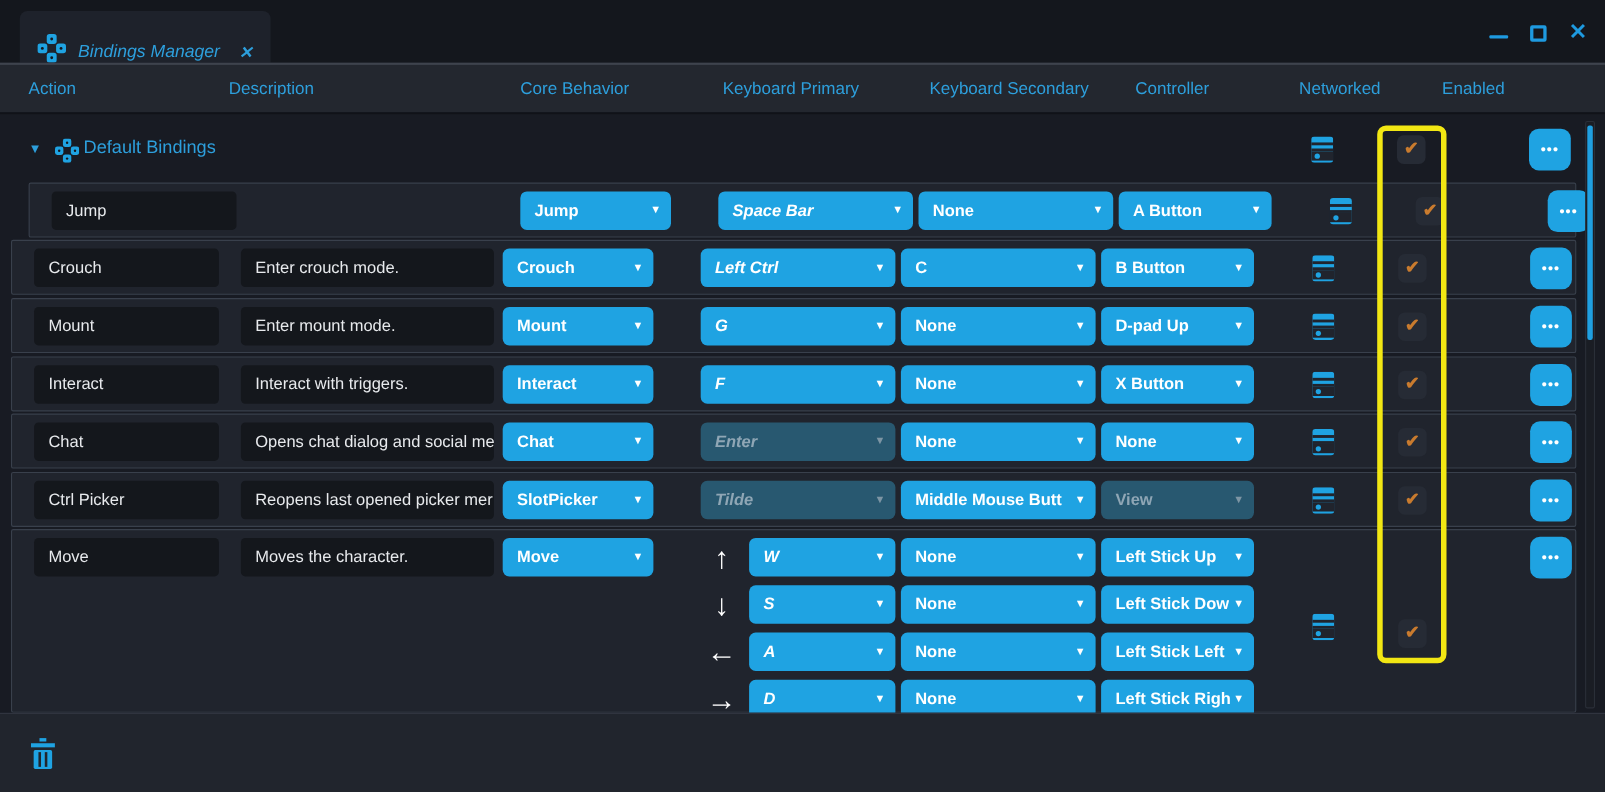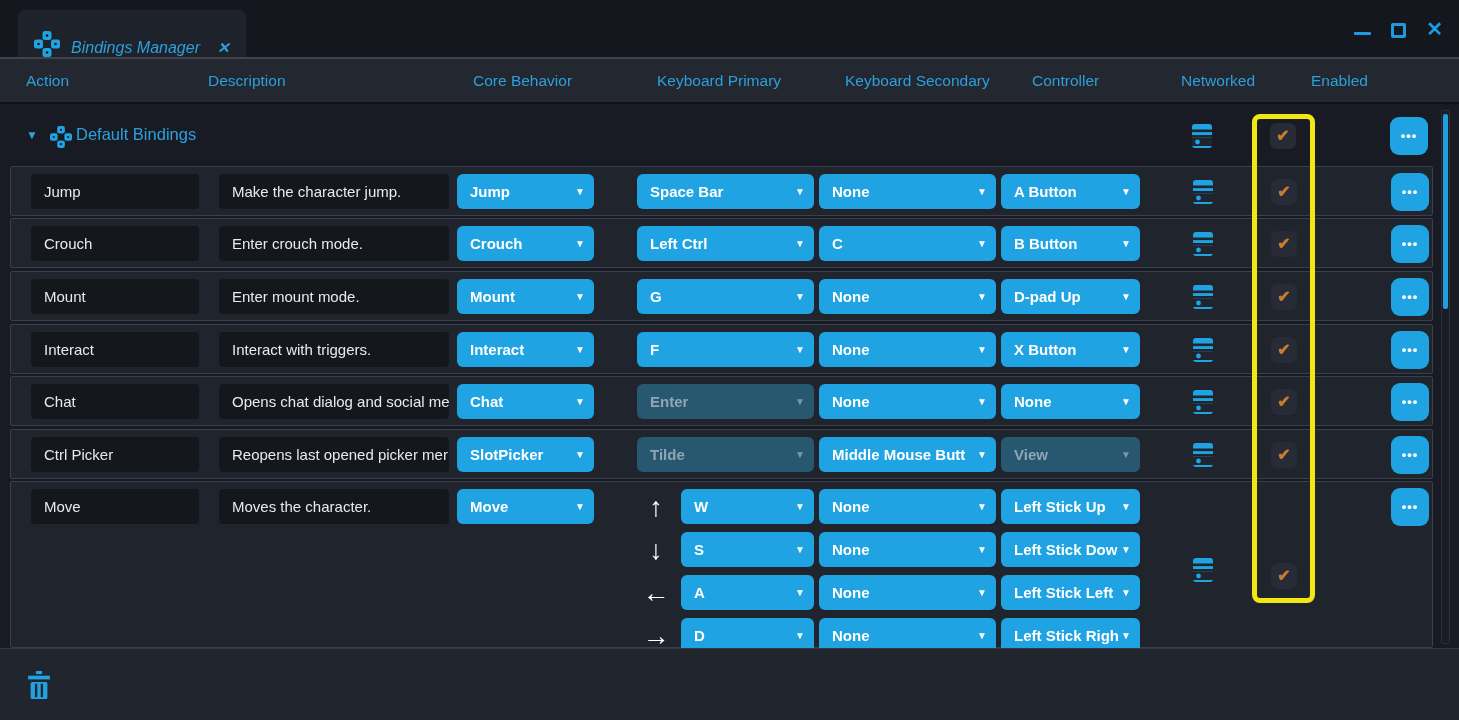--- a/index.html
+++ b/index.html
@@ -27,37 +27,37 @@
   
   .content { position:absolute; left:0; top:104px; width:1459px; height:544px; background:#181b23; overflow:hidden; }
 
   .grouprow { position:absolute; left:10px; right:26px; top:2px; height:60px; }
   .expander { position:absolute; left:16px; top:22px; color:#2d9fdc; font-size:12px; }
   .group-icon { position:absolute; left:40px; top:20px; }
   .group-label { position:absolute; left:66px; top:19px; color:#2d9fdc; font-size:16.5px;text-align:center; }
 
   .row { position:absolute; left:10px; right:26px; height:50px; background:#20242d;
          border:1px solid #39404c; border-radius:2px; }
-  .r0 { top:62px; } .r1 { top:114px; } .r2 { top:167px; } .r3 { top:220px; }
+  .r0 { top:62px;margin-left:16px; } .r1 { top:114px; } .r2 { top:167px; } .r3 { top:220px; }
   .r4 { top:272px; } .r5 { top:325px; } .rmove { top:377px; height:167px; }
 
   .field { position:absolute; top:7px; height:35px; background:#14171c; border-radius:4px;
            color:#e8eaed; font-size:15px; line-height:35px; padding:0 13px;
            white-space:nowrap; overflow:hidden; }
   .f-action { left:20px; width:168px; }
   .f-desc   { left:208px; width:230px; }
 
   .dd { position:absolute; top:7px; height:35px; background:#1fa3e2; border-radius:6px;
         color:#fff; font-size:15px; font-weight:bold; line-height:35px;
         padding:0 26px 0 13px; white-space:nowrap; overflow:hidden; cursor:pointer; }
   .dd .dd-arrow { position:absolute; right:9px; top:0; line-height:35px; font-size:10px; color:#fff; }
   .dd.disabled { background:#285870; color:#8fa6b5; }
   .dd.disabled .dd-arrow { color:#7d95a4; }
   .d-core { left:446px; width:137px; }
-  .d-kbp  { left:626px; width:177px; }
+  .d-kbp  { left:626px; width:177px;font-style:italic; }
   .d-kbs  { left:808px; width:177px; }
   .d-ctrl { left:990px; width:139px; }
 
   .net-icon { position:absolute; left:1182px; top:13px; }
   .checkbox { position:absolute; left:1260px; top:12px; width:26px; height:26px;
               background:#262b35; border-radius:6px; text-align:center; cursor:pointer; }
   .checkbox .check { color:#c97b2e; font-size:16px; font-weight:bold; line-height:26px; }
   .more-btn { position:absolute; left:1380px; top:6px; width:38px; height:38px; background:#1fa3e2;
               border-radius:9px; color:#fff; text-align:center; line-height:38px; font-size:13px;
               font-weight:bold; letter-spacing:1px; cursor:pointer; }
@@ -161,21 +161,20 @@
     <span class="group-label">Default Bindings</span>
     <svg class="net-icon" width="20" height="24" viewBox="0 0 20 24">
         <use href="#server-glyph"></use>
       </svg>
     <div class="checkbox"><span class="check">✔</span></div>
     <div class="more-btn">•••</div>
   </div>
 
   <div class="row r0">
     <div class="field f-action">Jump</div>
-    <div class="field f-desc">Make the character jump.</div>
     <div class="dd d-core"><span>Jump</span><span class="dd-arrow">▼</span></div>
     <div class="dd d-kbp"><span>Space Bar</span><span class="dd-arrow">▼</span></div>
     <div class="dd d-kbs"><span>None</span><span class="dd-arrow">▼</span></div>
     <div class="dd d-ctrl"><span>A Button</span><span class="dd-arrow">▼</span></div>
     <svg class="net-icon" width="20" height="24" viewBox="0 0 20 24">
         <use href="#server-glyph"></use>
       </svg>
     <div class="checkbox"><span class="check">✔</span></div>
     <div class="more-btn">•••</div>
   </div>

